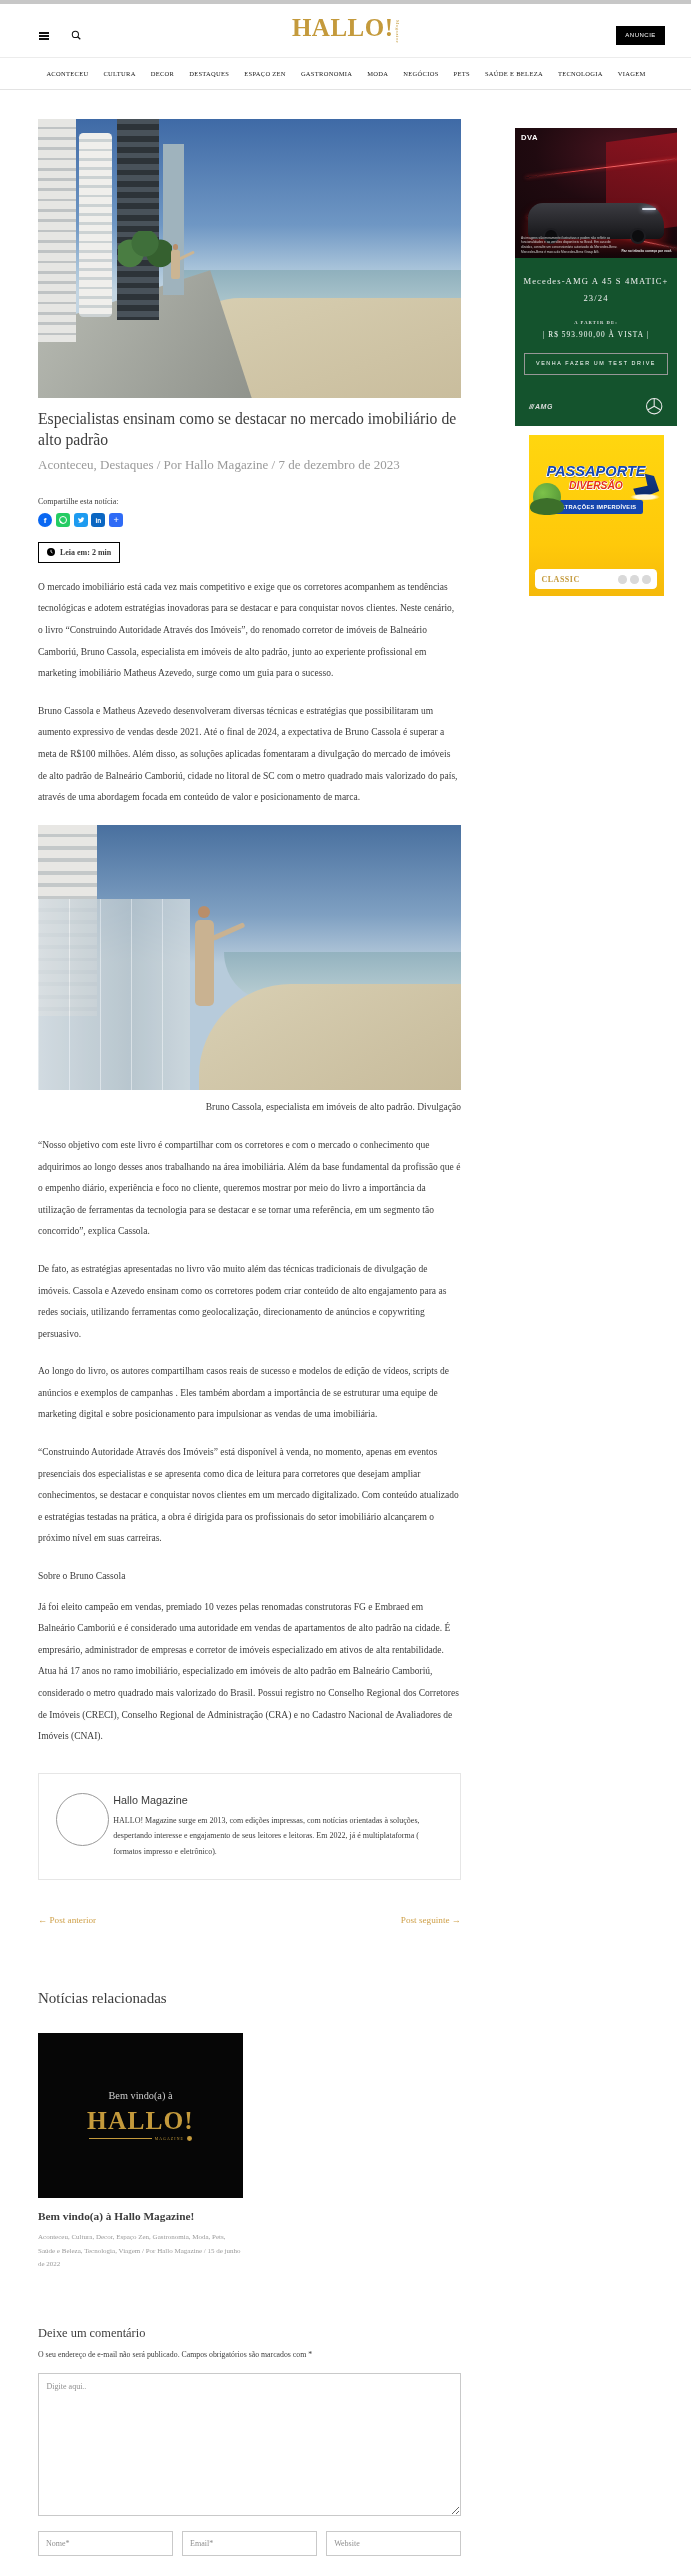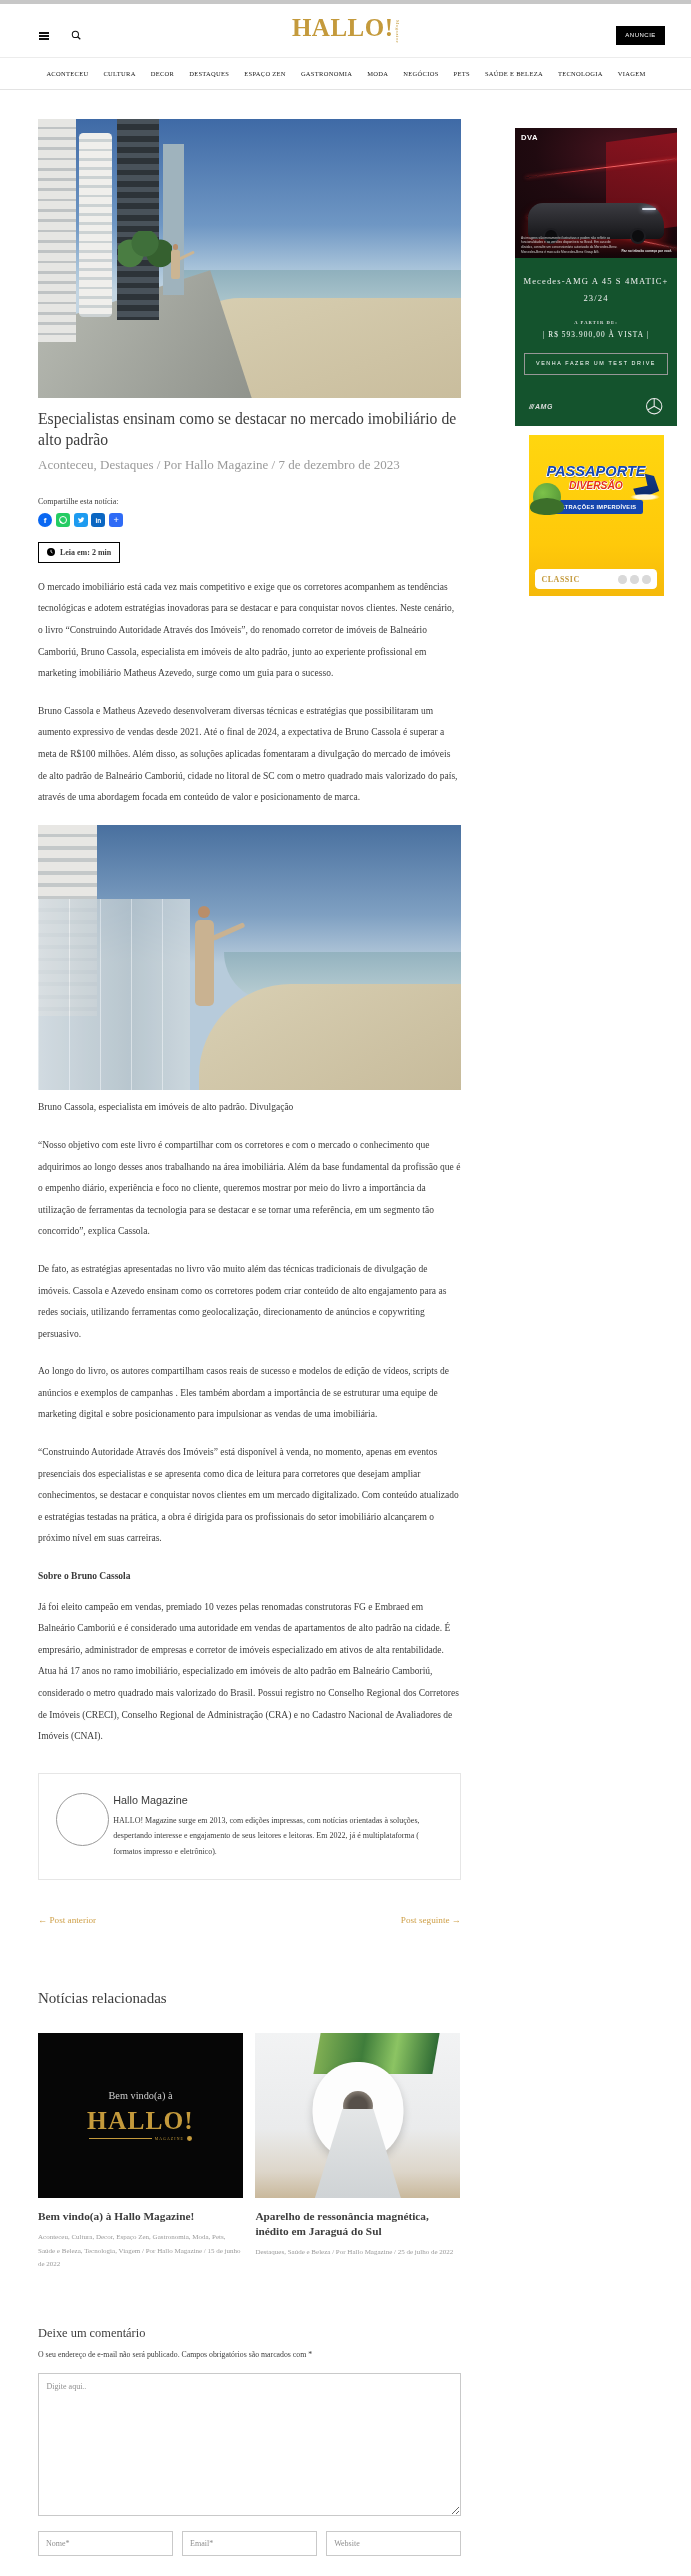--- a/index.html
+++ b/index.html
@@ -45,33 +45,33 @@
   .sicon.fb{border-radius:50%;background:#0967f2}
   .sicon.wa{background:#24cc63}
   .sicon.tw{background:#1d9bf0}
   .sicon.li{background:#0a66c2;font-size:6.5px}
   .sicon.plus{background:#2f6bf6;font-size:9.2px;font-weight:400}
   .wa-glyph{width:6.5px;height:6.5px;border:1.1px solid #fff;border-radius:50%;position:relative}
   .wa-glyph::after{content:"";position:absolute;left:-1.6px;bottom:-2.2px;border:2.2px solid transparent;border-top-color:#fff;transform:rotate(45deg)}
   .read-badge{display:inline-flex;align-items:center;gap:4.9px;border:0.5px solid #000;padding:4.9px 8px;margin-top:15px;font-size:8px;font-weight:700;cursor:pointer}
   .article-body{margin-top:14px}
   .article-body p{font-size:9.5px;line-height:21.6px;margin:0 0 16px;color:#3b3b3b}
-  .about-h{font-size:9.5px;font-weight:700;margin:20.5px 0 16px}
+  .about-h{font-size:9.5px;font-weight:400;margin:20.5px 0 16px}
   .gold-link{color:#d09e45;text-decoration:none;cursor:pointer}
   
   .portrait{height:265px;margin:4.3px 0 7.6px;background:linear-gradient(180deg,#49709f 0%,#7fa0c2 34%,#b7cbdb 52%)}
   .portrait .bldg{position:absolute;left:0;top:0;width:14%;height:72%;background:repeating-linear-gradient(180deg,#e8e7e4 0 8.6px,#c4c8c9 8.6px 12.4px)}
   .portrait .glass{position:absolute;left:0;top:28%;width:36%;height:72%;background:linear-gradient(90deg,#d7dee2,#b9c6cd 60%,#cfd9de);opacity:.85}
   .portrait .glass::after{content:"";position:absolute;inset:0;background:repeating-linear-gradient(90deg,rgba(255,255,255,.55) 0 1.1px,transparent 1.1px 31px)}
   .portrait .sea2{position:absolute;right:0;top:48%;width:56%;height:19%;background:linear-gradient(180deg,#93b2bf,#bcd0d4);border-radius:0 0 0 81px}
   .portrait .beach2{position:absolute;right:0;top:60%;width:62%;height:40%;background:linear-gradient(150deg,#d9d0b4,#c7bb9b);border-radius:92px 0 0 0}
   .portrait .man2{position:absolute;left:37%;top:36%;width:19.5px;height:86px;background:#c9b291;border-radius:4.9px}
   .portrait .man2::before{content:"";position:absolute;top:-14px;left:3.8px;width:12px;height:12px;border-radius:50%;background:#b98e6a}
   .portrait .man2::after{content:"";position:absolute;top:8.6px;left:16px;width:35px;height:5.4px;background:#c9b291;transform:rotate(-24deg);border-radius:2.7px}
-  .caption{text-align:left;font-size:8px;color:#565656;margin:0 0 21.6px}
+  .caption{text-align:right;font-size:8px;color:#565656;margin:0 0 21.6px}
   
   .author-box{border:0.5px solid #e6e6e6;margin-top:25px;padding:19.5px 17.3px;display:flex;gap:4px}
   .avatar{width:51px;height:51px;border:0.5px solid #9a9a9a;border-radius:50%;flex:none}
   .author-name{font-family:"Liberation Sans",sans-serif;font-size:10.8px;color:#3a3a3a;margin:1.1px 0 6.5px;font-weight:400}
   .author-bio{font-size:8px;line-height:1.95;color:#3b3b3b}
   
   .post-nav{display:flex;justify-content:space-between;margin-top:35px;font-size:9.2px}
   .post-nav span{color:#cfa14b;cursor:pointer}
   
   .related{margin-top:65px}
@@ -260,30 +260,20 @@
             <div class="hc-logo">HALLO!</div>
             <div class="hc-bottom">
               <span class="hc-rule"></span>
               <span class="hc-sub">MAGAZINE</span>
               <span class="hc-dot"></span>
             </div>
           </div>
           <h3 class="card-title">Bem vindo(a) à Hallo Magazine!</h3>
           <div class="card-meta">Aconteceu, Cultura, Decor, Espaço Zen, Gastronomia, Moda, Pets, Saúde e Beleza, Tecnologia, Viagem / Por Hallo Magazine / 15 de junho de 2022</div>
         </div>
-        <div class="card">
-          <div class="scene card-img mri">
-            <div class="ceil"></div>
-              <div class="ring"></div>
-              <div class="hole"></div>
-              <div class="table"></div>
-          </div>
-          <h3 class="card-title">Aparelho de ressonância magnética, inédito em Jaraguá do Sul</h3>
-          <div class="card-meta">Destaques, Saúde e Beleza / Por Hallo Magazine / 25 de julho de 2022</div>
-        </div>
       </div>
     </section>
 
     <section class="comments">
       <h2 class="comments-h">Deixe um comentário</h2>
       <div class="comments-note">O seu endereço de e-mail não será publicado. Campos obrigatórios são marcados com *</div>
       <textarea class="comment-area" placeholder="Digite aqui.." style=""></textarea>
       <div class="fields">
         <input type="text" placeholder="Nome*" style="">
         <input type="text" placeholder="Email*" style="">

